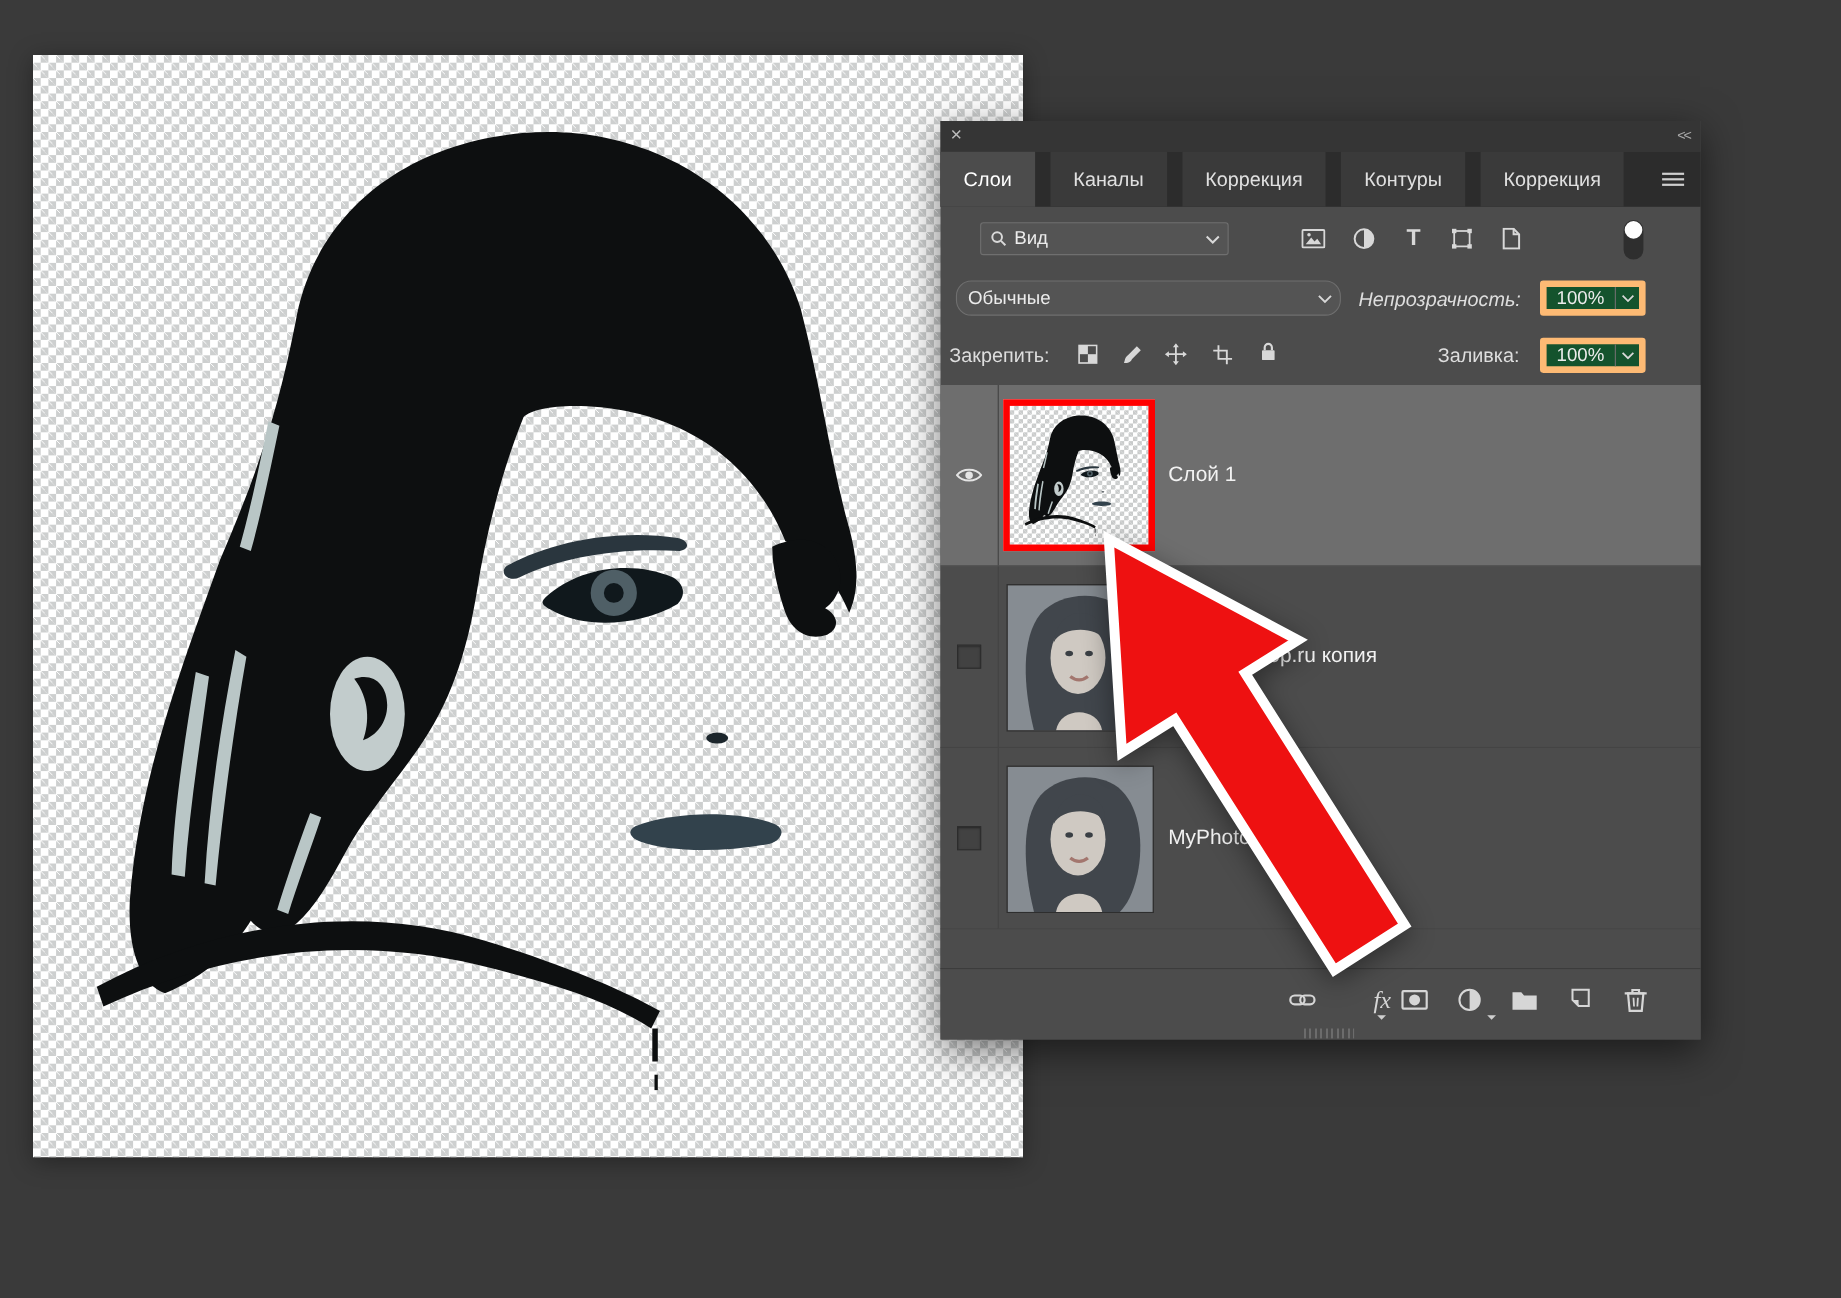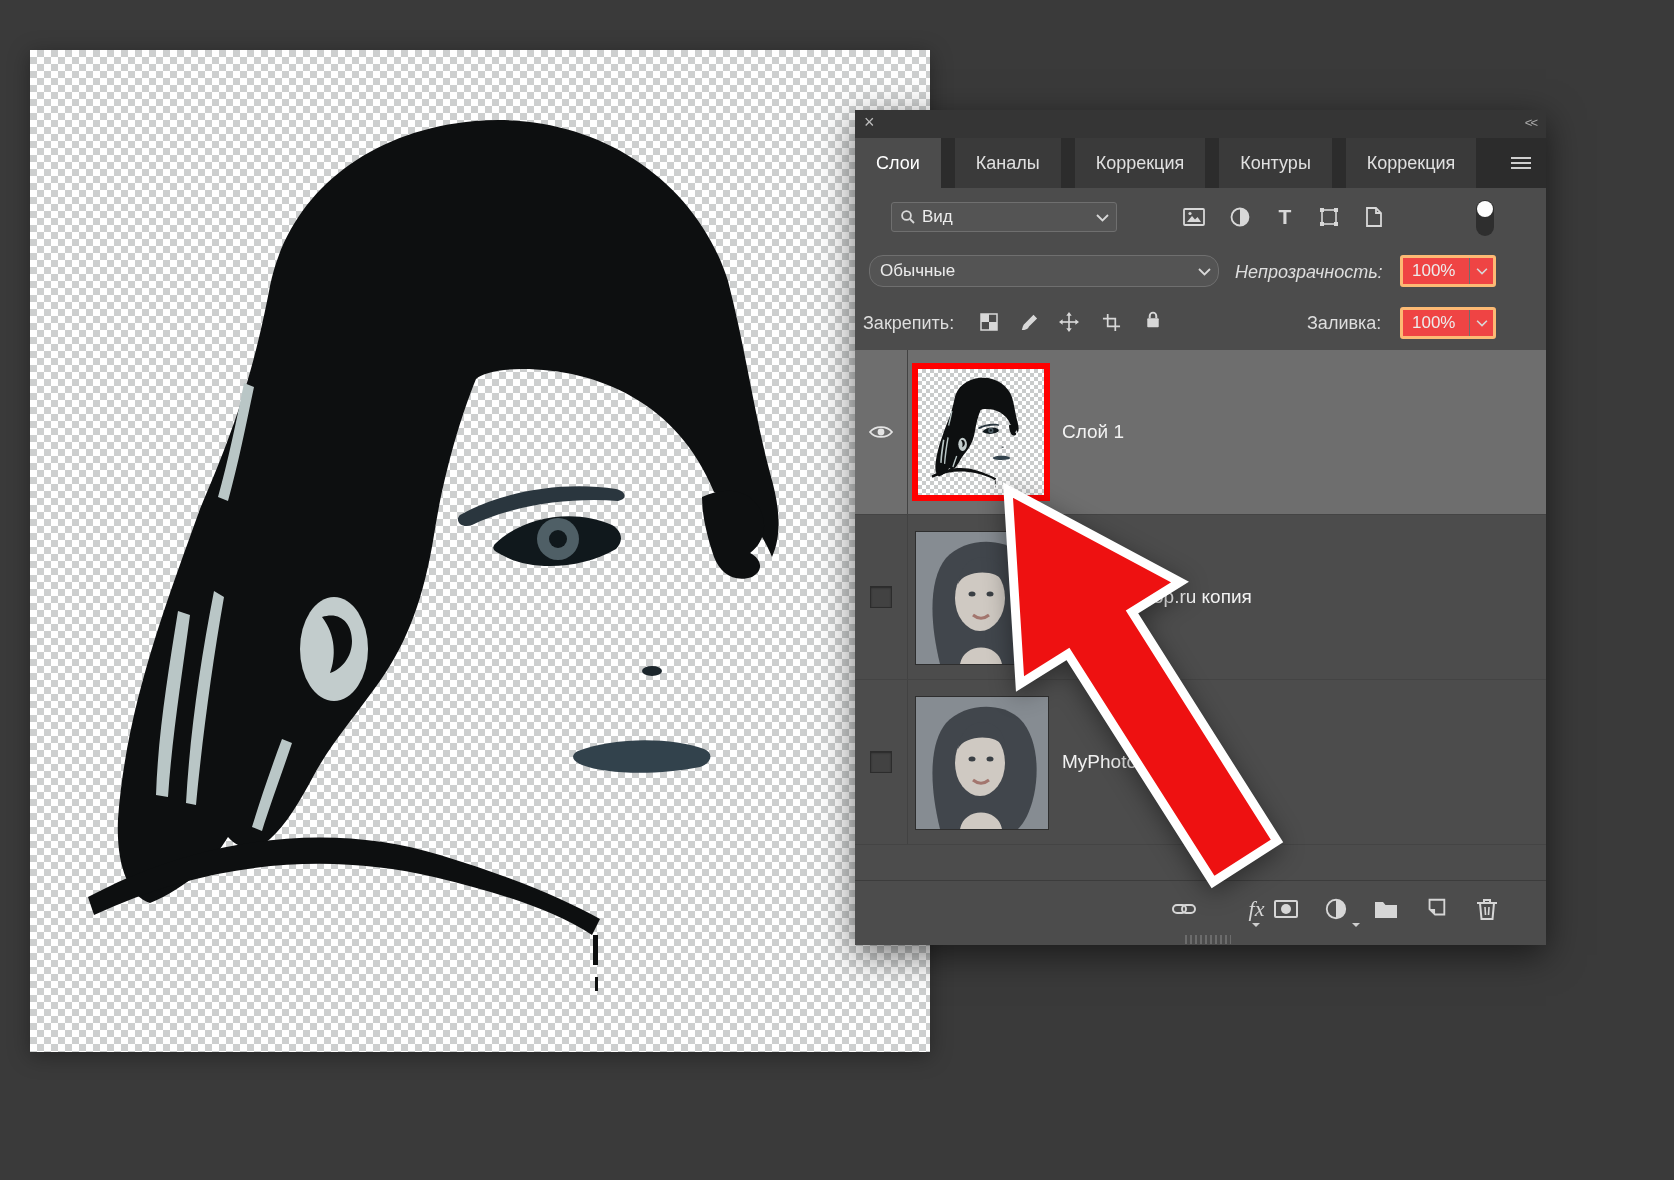--- a/index.html
+++ b/index.html
@@ -38,21 +38,21 @@
   .hamburger{width:20px;}
   .hamburger div{height:2px;background:#cfcfcf;margin:3px 0;}
   
   .sel{
     position:absolute;box-sizing:border-box;display:flex;align-items:center;
     background:#545454;border:1px solid #6f6f6f;border-radius:3px;
     color:#ececec;font-size:17px;
   }
   .sel .chev{margin-left:auto;padding-right:7px;display:flex;align-items:center;}
   .combo{position:absolute;box-sizing:border-box;display:flex;align-items:stretch;
-    background:#ef4444;border:3px solid #fdba74;border-radius:3px;color:#ececec;font-size:17px;}
+    background:#14532d;border:6px solid #fdba74;border-radius:3px;color:#ececec;font-size:17px;}
   .combo .val{width:66px;display:flex;align-items:center;padding-left:9px;}
   .combo .chevcell{width:26px;border-left:1px solid #6f6f6f;display:flex;align-items:center;justify-content:center;}
   .ctl-label{position:absolute;font-size:18px;color:#dedede;white-space:nowrap;}
   .f-icon,.l-icon{position:absolute;width:24px;height:24px;color:#d8d8d8;display:flex;align-items:center;justify-content:center;}
   .t-glyph{font-size:21px;font-weight:bold;color:#d8d8d8;}
   .toggle{position:absolute;left:621px;top:90px;width:18px;height:36px;background:#2e2e2e;border-radius:9px;}
   .toggle .knob{position:absolute;left:1px;top:1px;width:16px;height:16px;border-radius:50%;background:#fdfdfd;}
   
   .layers{position:absolute;top:240px;left:0;width:100%;height:495px;}
   .layer-row{position:relative;height:165px;box-sizing:border-box;border-bottom:1px solid #444;background:#4c4c4c;}

